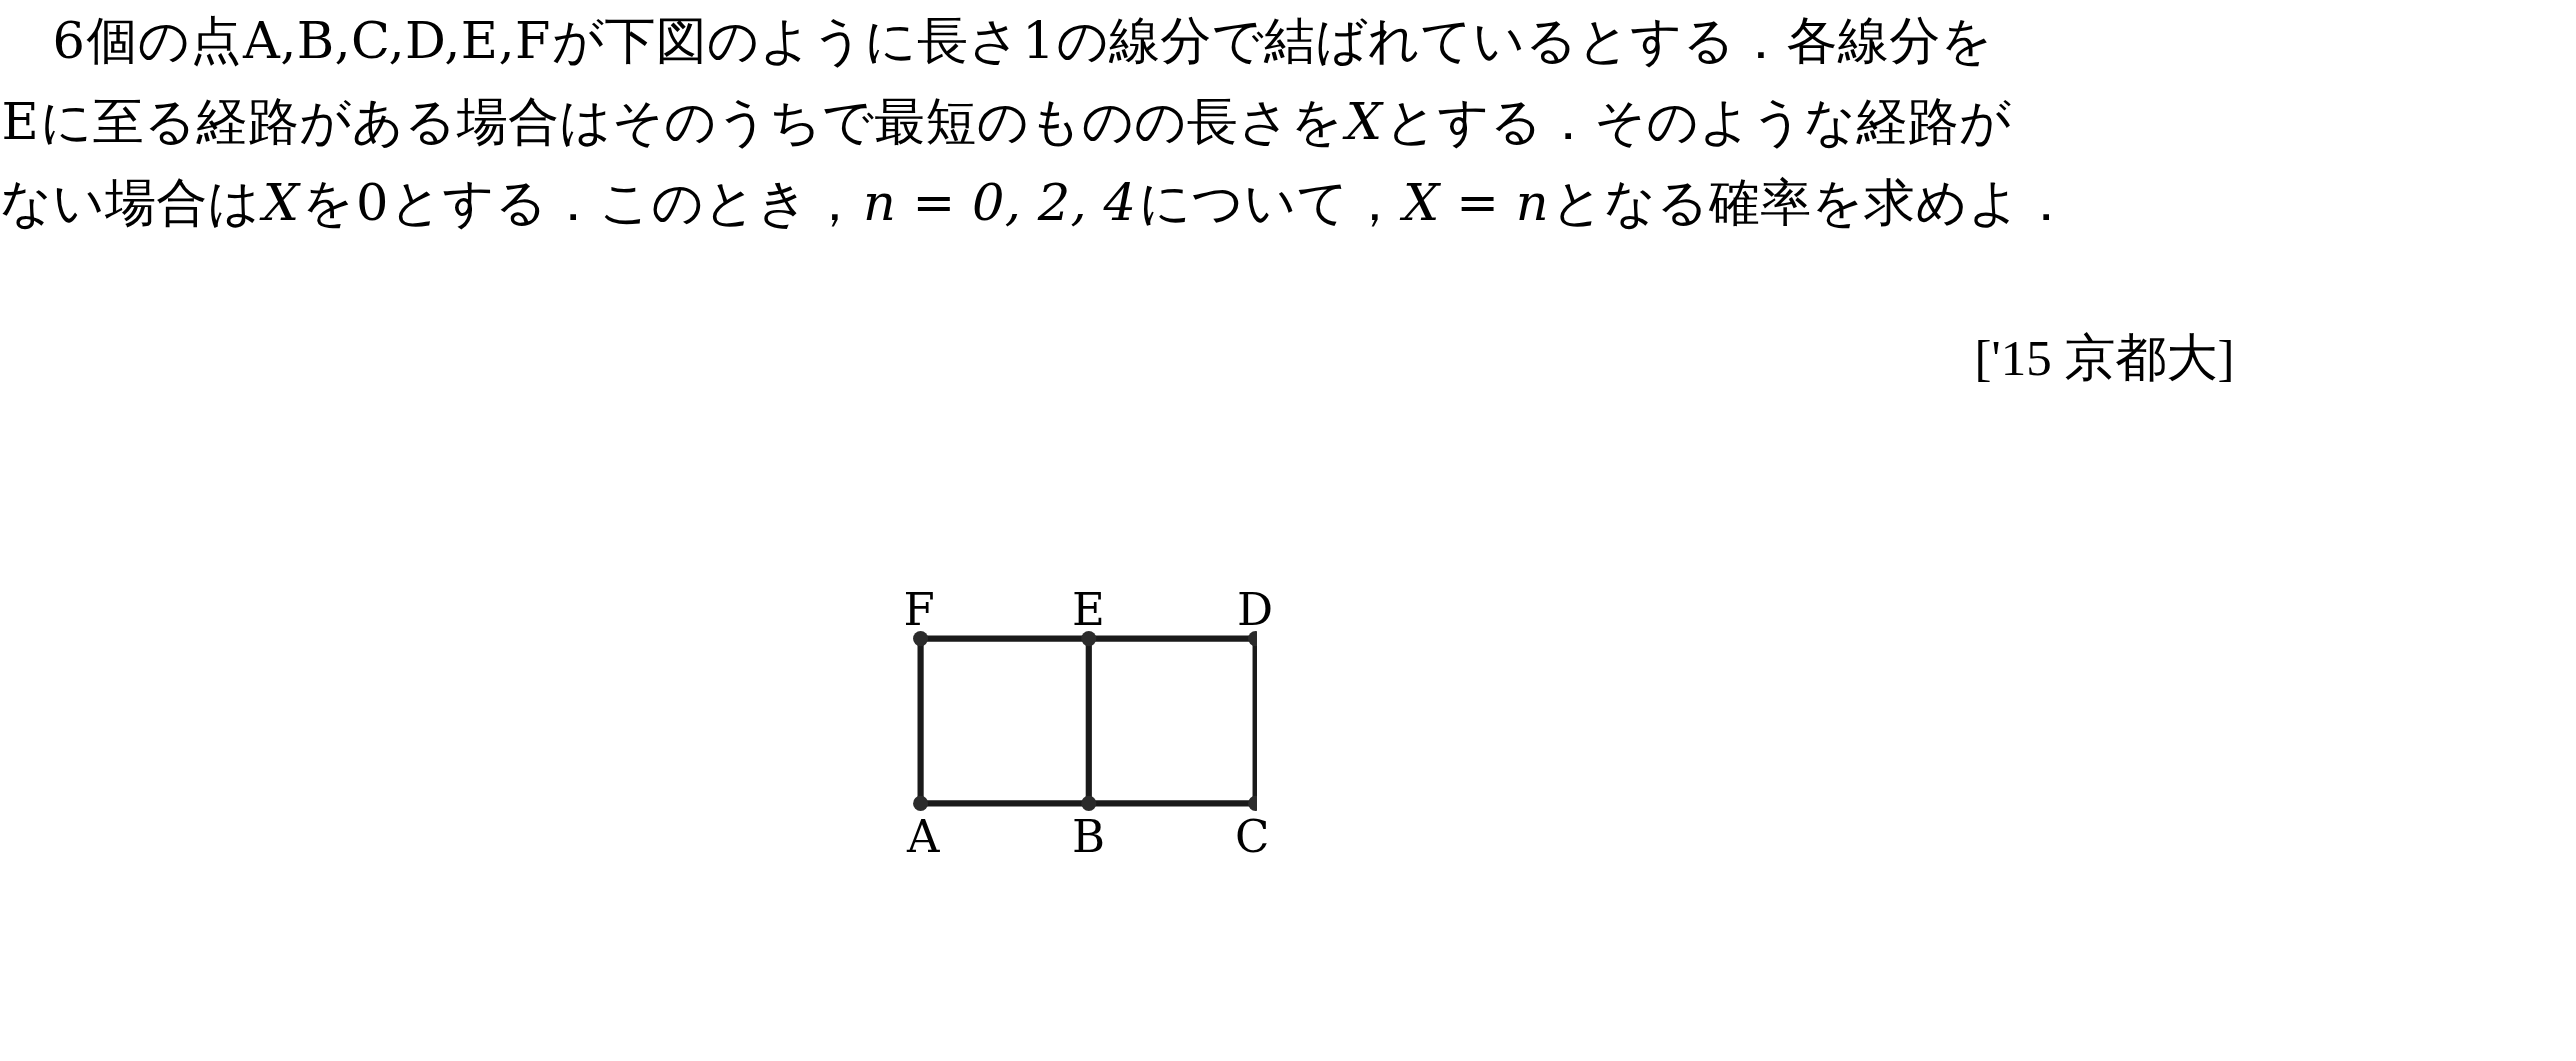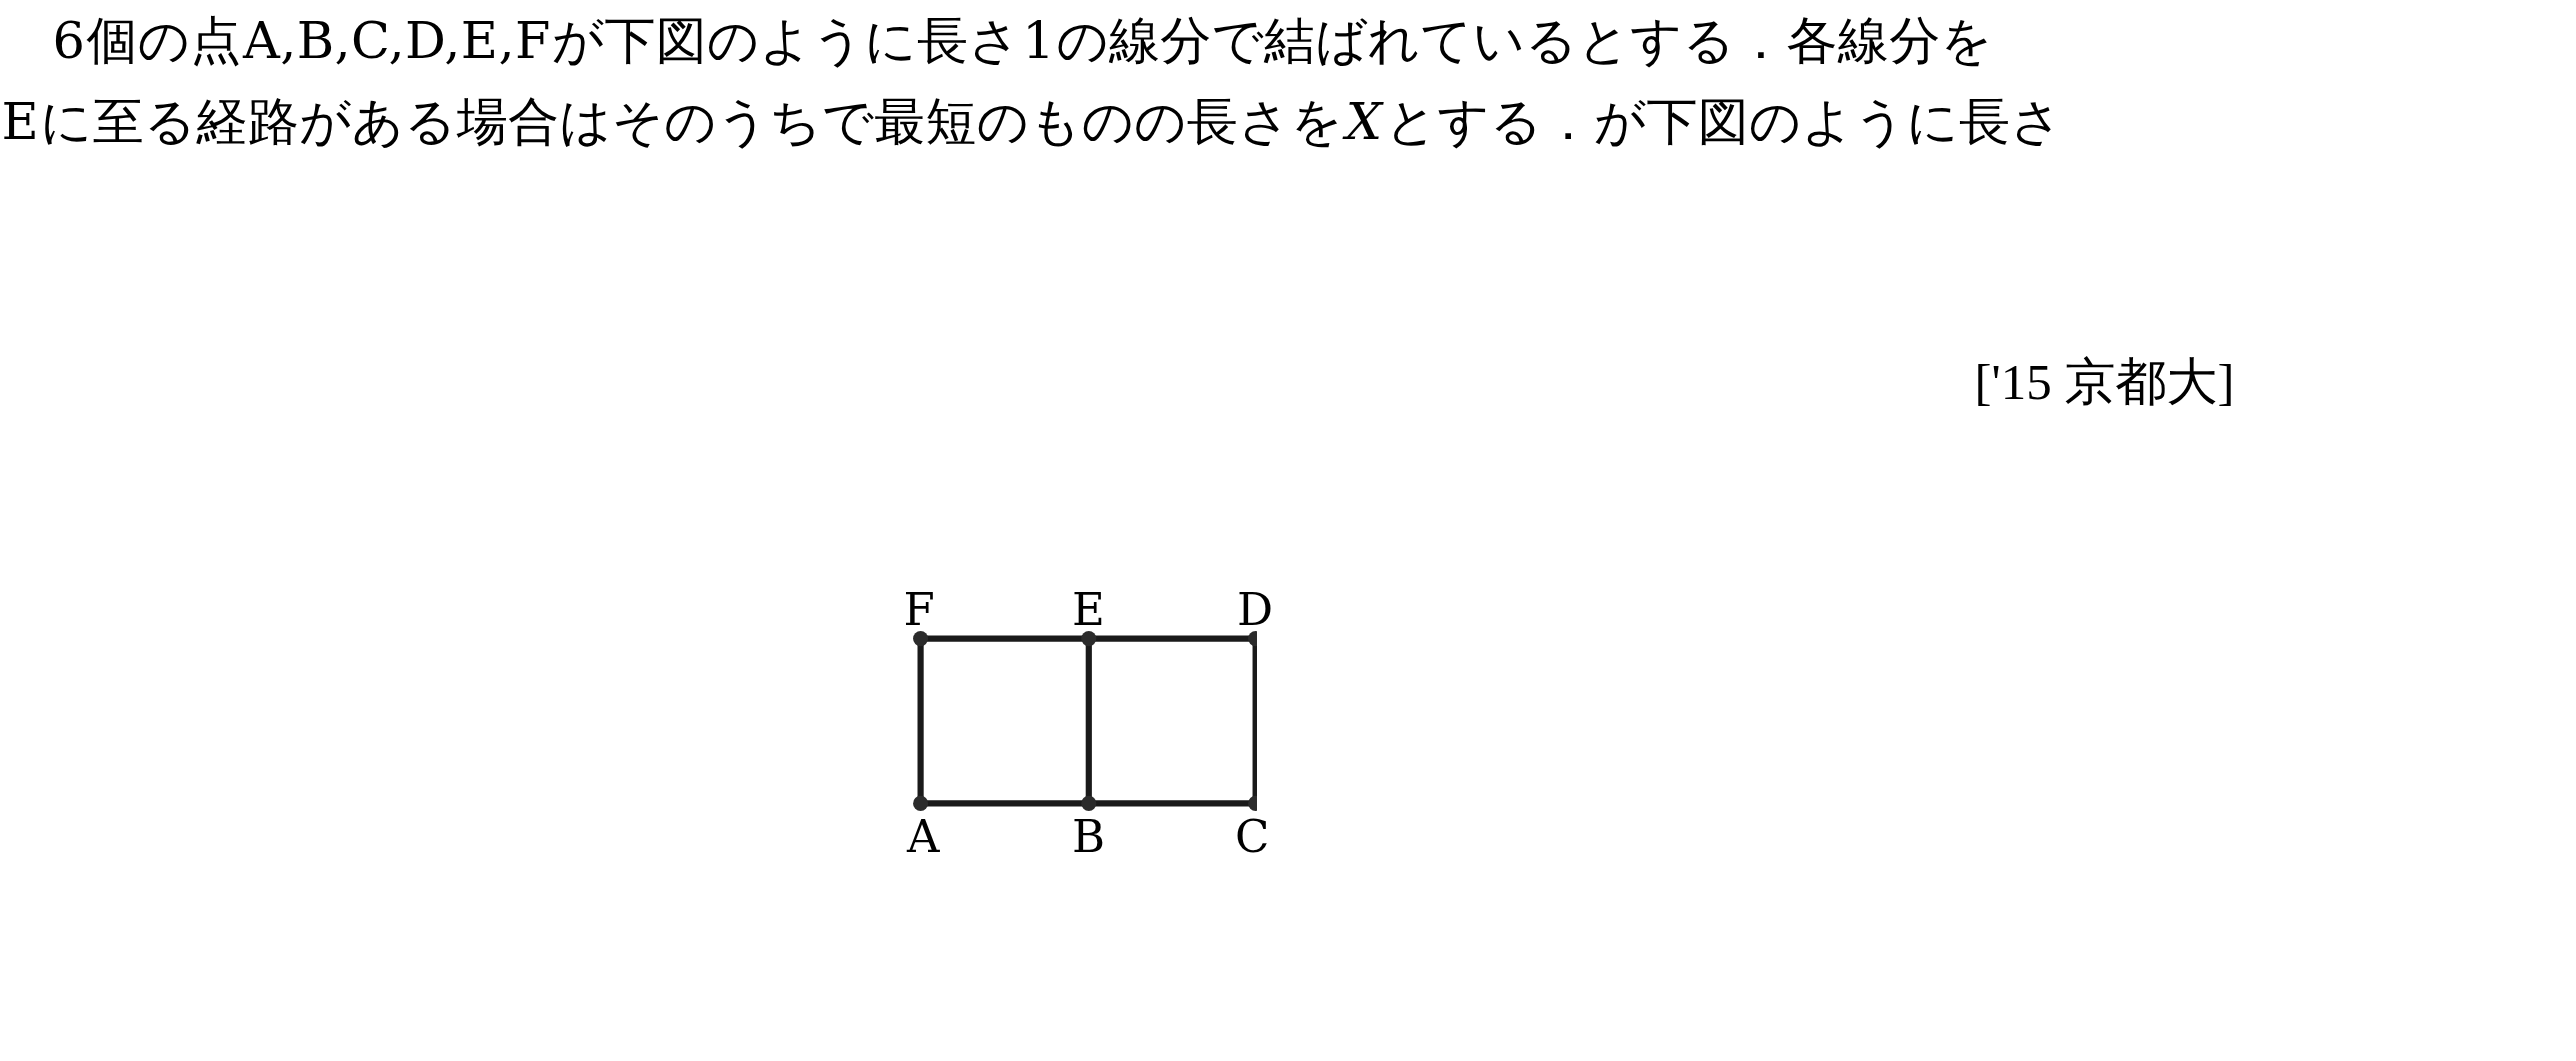--- a/index.html
+++ b/index.html
@@ -70,21 +70,20 @@
     padding: 1.4px 4.1px 0 4.1px;
   }
   .source {
     position: absolute;
     top: 324px;
     right: 9.6px;
     font-size: 51px;
     line-height: 69px;
     font-family: "Liberation Serif", serif;
     white-space: nowrap;
-    margin-top: 24px;
   }
   .figure {
     position: absolute;
     left: 900px;
     top: 618px;
     width: 357px;
     height: 206px;
   }
   .fig-svg {
     position: absolute;
@@ -110,23 +109,26 @@
 <div class="page">
 
   <div class="problem-text">
 
     <div class="line indent">
       <span class="mathnum">6</span><span>個の点</span><span class="latin">A,B,C,D,E,F</span><span>が下図のように長さ</span><span class="mathnum">1</span><span>の線分で結ばれているとする．各線分を</span>
     </div>
 
 
     <div class="line">
-      <span class="latin">E</span><span>に至る経路がある場合はそのうちで最短のものの長さを</span><span class="mathvar">X</span><span>とする．が下図のように長さ</span>
+      <span class="latin">E</span><span>に至る経路がある場合はそのうちで最短のものの長さを</span><span class="mathvar">X</span><span>とする．そのような経路が</span>
     </div>
 
+    <div class="line">
+      <span>ない場合は</span><span class="mathvar">X</span><span>を</span><span class="mathnum">0</span><span>とする．このとき，</span><span class="mathvar">n = 0, 2, 4</span><span>について，</span><span class="mathvar">X = n</span><span>となる確率を求めよ．</span>
+    </div>
 
   </div>
 
   <div class="source">['15 京都大]</div>
 
   <div class="figure">
     <svg class="fig-svg" width="357" height="206" viewBox="0 0 520 300">
       <g stroke="#1a1a1a" stroke-width="9" stroke-linecap="round" fill="none">
         <line x1="30" y1="30" x2="275" y2="30"></line>
         <line x1="275" y1="30" x2="518" y2="30"></line>

